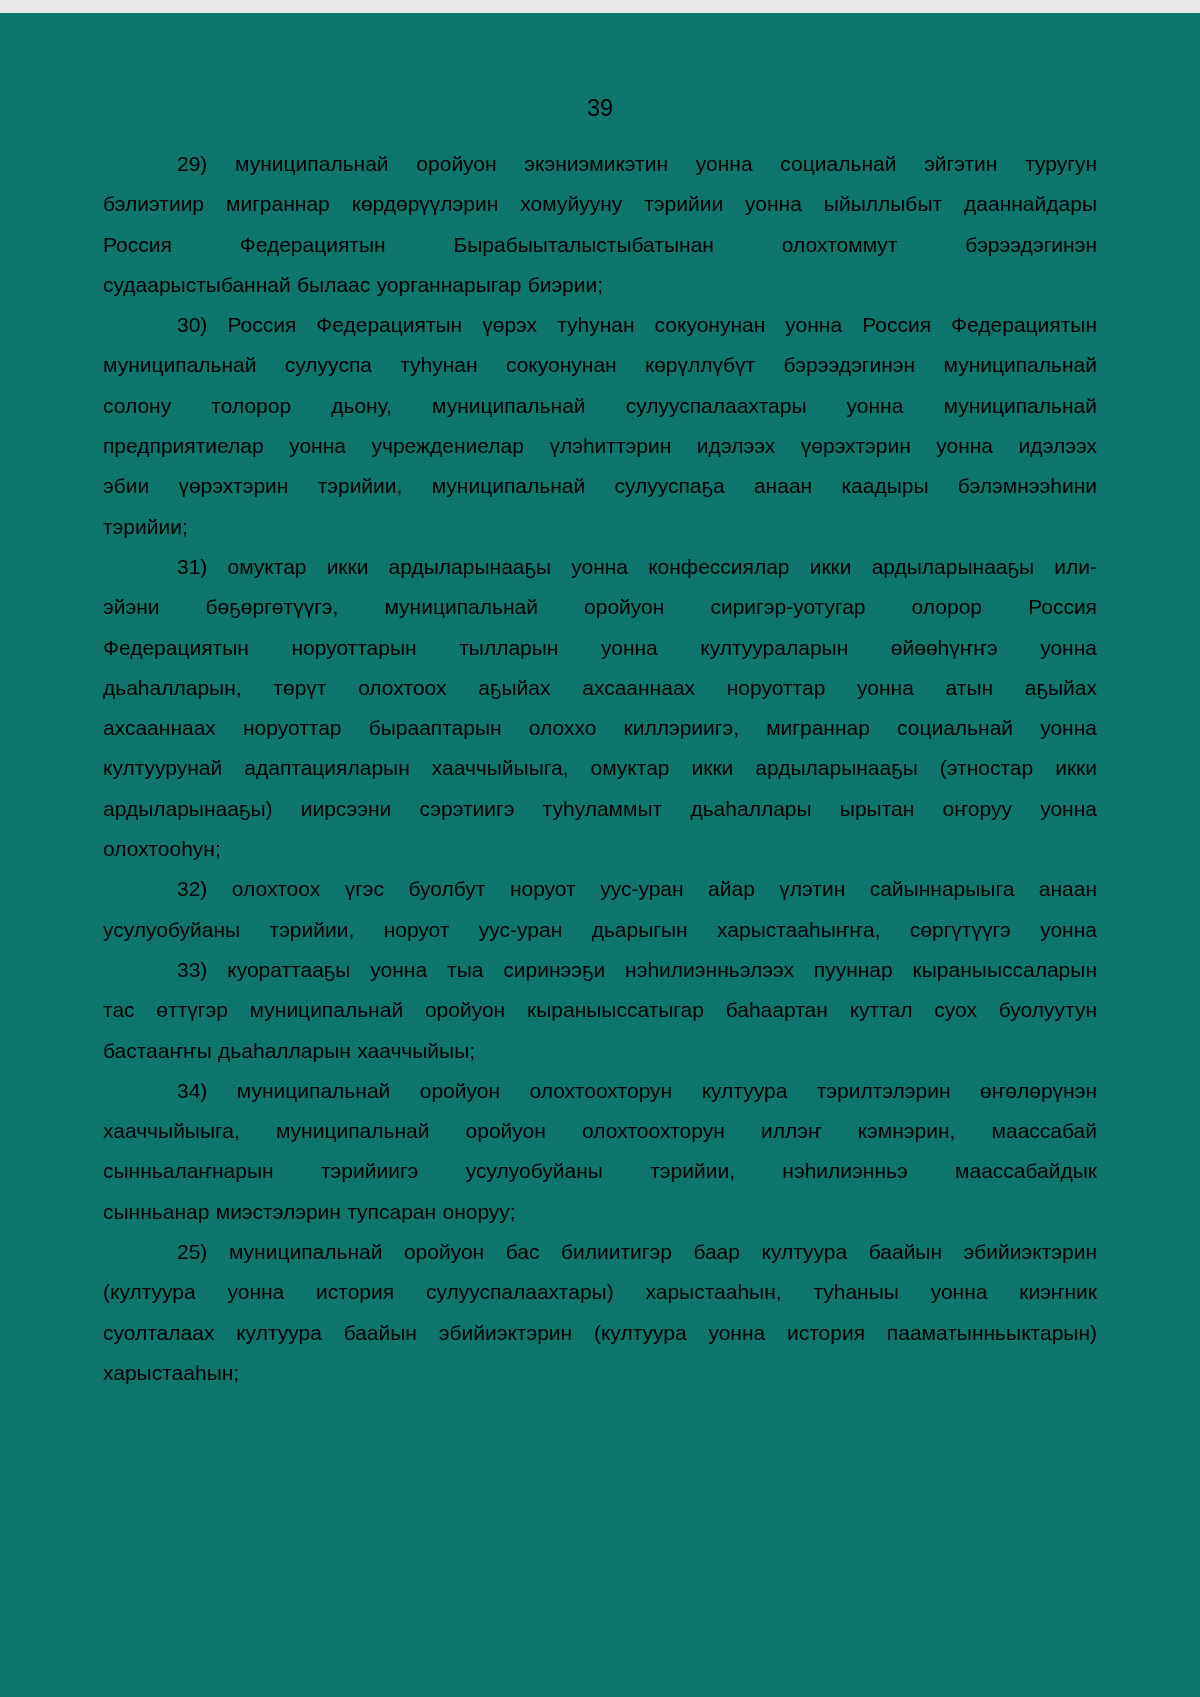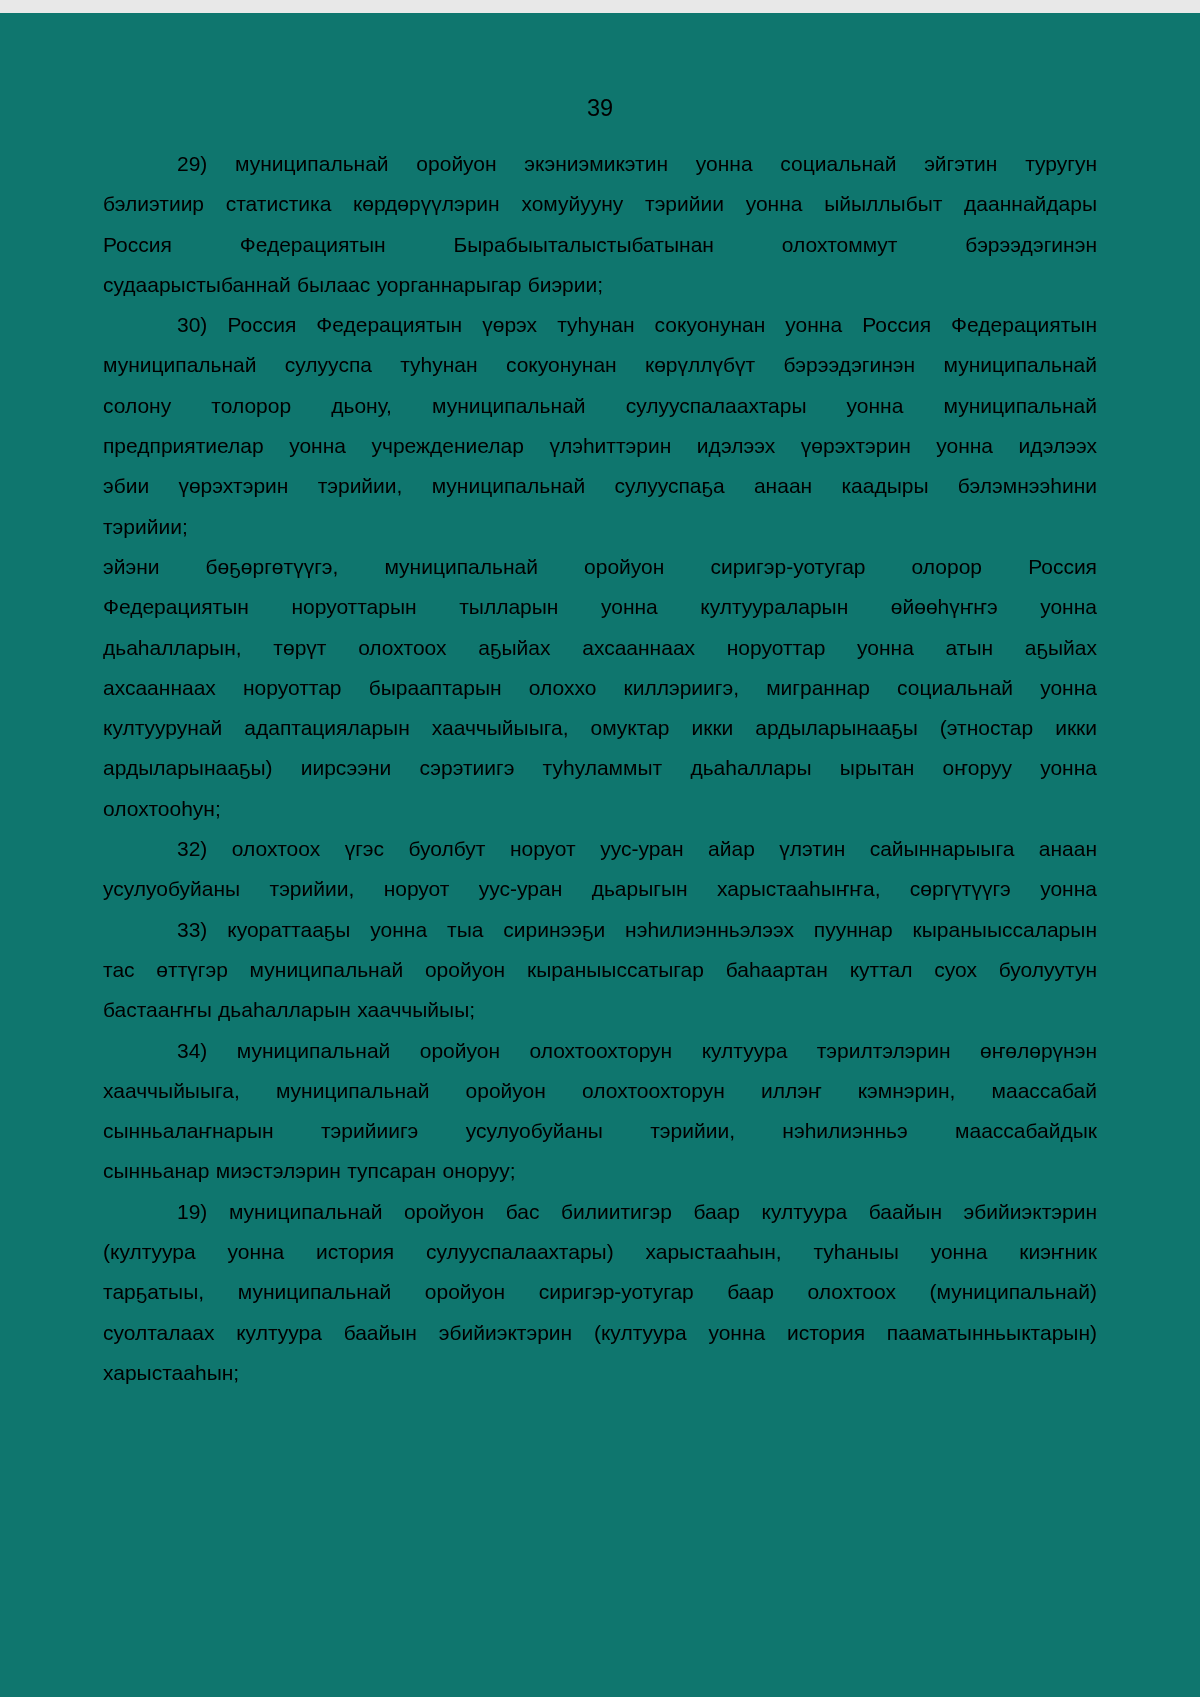--- a/index.html
+++ b/index.html
@@ -54,33 +54,34 @@
   }
 </style>
 </head>
 <body>
 
 <div class="page">
   <div class="page-number">39</div>
   <div class="content" id="content">
       <div class="paragraph">
         <div class="line first">29) муниципальнай оройуон экэниэмикэтин уонна социальнай эйгэтин туругун</div>
-        <div class="line">бэлиэтиир статистика көрдөрүүлэрин хомуйууну тэрийии уонна ыйыллыбыт дааннайдары</div>
+        <div class="line">бэлиэтиир миграннар көрдөрүүлэрин хомуйууну тэрийии уонна ыйыллыбыт дааннайдары</div>
         <div class="line">Россия Федерациятын Бырабыыталыстыбатынан олохтоммут бэрээдэгинэн</div>
         <div class="line last">судаарыстыбаннай былаас уорганнарыгар биэрии;</div>
       </div>
       <div class="paragraph">
         <div class="line first">30) Россия Федерациятын үөрэх туһунан сокуонунан уонна Россия Федерациятын</div>
         <div class="line">муниципальнай сулууспа туһунан сокуонунан көрүллүбүт бэрээдэгинэн муниципальнай</div>
         <div class="line">солону толорор дьону, муниципальнай сулууспалаахтары уонна муниципальнай</div>
         <div class="line">предприятиелар уонна учреждениелар үлэһиттэрин идэлээх үөрэхтэрин уонна идэлээх</div>
         <div class="line">эбии үөрэхтэрин тэрийии, муниципальнай сулууспаҕа анаан каадыры бэлэмнээһини</div>
         <div class="line last">тэрийии;</div>
       </div>
       <div class="paragraph">
+        <div class="line first">31) омуктар икки ардыларынааҕы уонна конфессиялар икки ардыларынааҕы или-</div>
         <div class="line">эйэни бөҕөргөтүүгэ, муниципальнай оройуон сиригэр-уотугар олорор Россия</div>
         <div class="line">Федерациятын норуоттарын тылларын уонна култуураларын өйөөһүҥҥэ уонна</div>
         <div class="line">дьаһалларын, төрүт олохтоох аҕыйах ахсааннаах норуоттар уонна атын аҕыйах</div>
         <div class="line">ахсааннаах норуоттар бырааптарын олоххо киллэриигэ, миграннар социальнай уонна</div>
         <div class="line">култуурунай адаптацияларын хааччыйыыга, омуктар икки ардыларынааҕы (этностар икки</div>
         <div class="line">ардыларынааҕы) иирсээни сэрэтиигэ туһуламмыт дьаһаллары ырытан оҥоруу уонна</div>
         <div class="line last">олохтооһун;</div>
       </div>
       <div class="paragraph">
         <div class="line first">32) олохтоох үгэс буолбут норуот уус-уран айар үлэтин сайыннарыыга анаан</div>
@@ -91,20 +92,19 @@
         <div class="line">тас өттүгэр муниципальнай оройуон кыраныыссатыгар баһаартан куттал суох буолуутун</div>
         <div class="line last">бастааҥҥы дьаһалларын хааччыйыы;</div>
       </div>
       <div class="paragraph">
         <div class="line first">34) муниципальнай оройуон олохтоохторун култуура тэрилтэлэрин өҥөлөрүнэн</div>
         <div class="line">хааччыйыыга, муниципальнай оройуон олохтоохторун иллэҥ кэмнэрин, маассабай</div>
         <div class="line">сынньалаҥнарын тэрийиигэ усулуобуйаны тэрийии, нэһилиэнньэ маассабайдык</div>
         <div class="line last">сынньанар миэстэлэрин тупсаран оноруу;</div>
       </div>
       <div class="paragraph">
-        <div class="line first">19) муниципальнай оройуон бас билиитигэр баар култуура баайын эбийиэктэрин</div>
+        <div class="line first">25) муниципальнай оройуон бас билиитигэр баар култуура баайын эбийиэктэрин</div>
         <div class="line">(култуура уонна история сулууспалаахтары) харыстааһын, туһаныы уонна киэҥник</div>
-        <div class="line">тарҕатыы, муниципальнай оройуон сиригэр-уотугар баар олохтоох (муниципальнай)</div>
         <div class="line">суолталаах култуура баайын эбийиэктэрин (култуура уонна история пааматынньыктарын)</div>
         <div class="line last">харыстааһын;</div>
       </div>
     </div>
 </div>
 
 </body></html>

